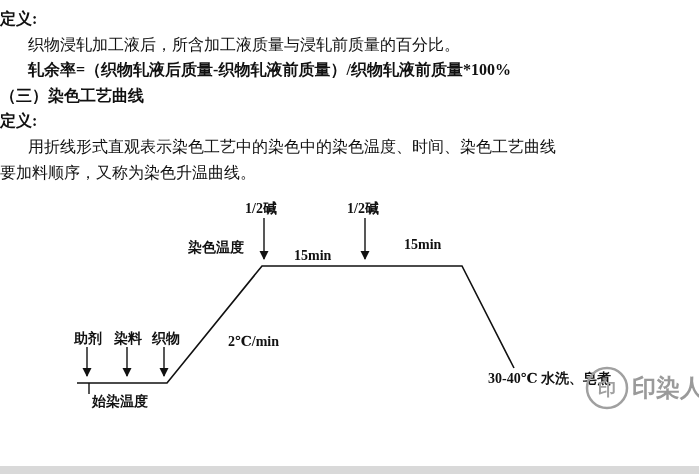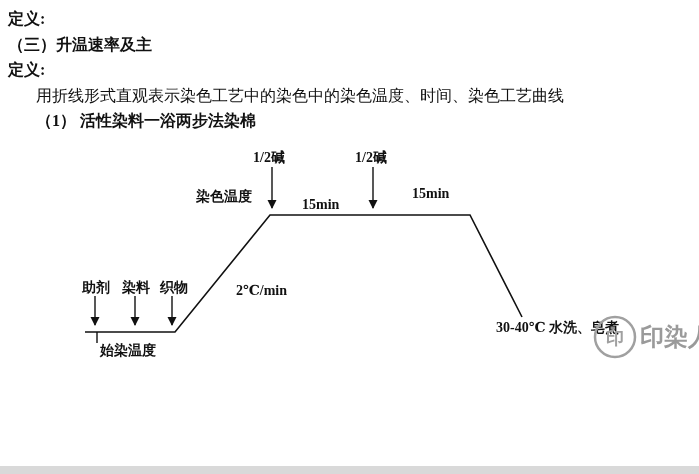--- a/index.html
+++ b/index.html
@@ -4,21 +4,21 @@
 <style>
   html, body { margin: 0; padding: 0; }
   body {
     width: 699px; height: 474px;
     background: #ffffff;
     color: #111;
     font-family: "Liberation Serif", "DejaVu Serif", serif;
     position: relative;
     overflow: hidden;
   }
-  .page { padding: 6px 8px 0 8px; }
+  .page { padding: 6px 8px 0 0; }
   .line {
     margin: 0;
     font-size: 16px;
     line-height: 25.6px;
     white-space: nowrap;
   }
   .bold { font-weight: bold; }
   .indent { padding-left: 28px; }
   .diagram {
     display: block;
@@ -44,24 +44,26 @@
     left: 0; bottom: 0;
     width: 699px; height: 8px;
     background: #d9d9d9;
   }
 </style>
 </head>
 <body>
 
 <div class="page">
   <p class="line bold">定义:</p>
-  <p class="line bold">（三）升温速率及主</p>
+  <p class="line indent">织物浸轧加工液后，所含加工液质量与浸轧前质量的百分比。</p>
+  <p class="line indent bold">轧余率=（织物轧液后质量-织物轧液前质量）/织物轧液前质量*100%</p>
+  <p class="line bold">（三）染色工艺曲线</p>
   <p class="line bold">定义:</p>
   <p class="line indent">用折线形式直观表示染色工艺中的染色中的染色温度、时间、染色工艺曲线</p>
-  <p class="line indent bold">（1） 活性染料一浴两步法染棉</p>
+  <p class="line">要加料顺序，又称为染色升温曲线。</p>
 
   <svg class="diagram" width="644" height="227" viewBox="0 0 644 227">
     <defs>
       <marker id="ah" markerWidth="10" markerHeight="10" refX="8" refY="4.5" orient="auto" markerUnits="userSpaceOnUse">
         <path d="M0,0 L9,4.5 L0,9 Z" fill="#111"></path>
       </marker>
     </defs>
 
     <polyline points="29,187 119,187 214,70 414,70 466,172" fill="none" stroke="#111" stroke-width="1.6"></polyline>
 

